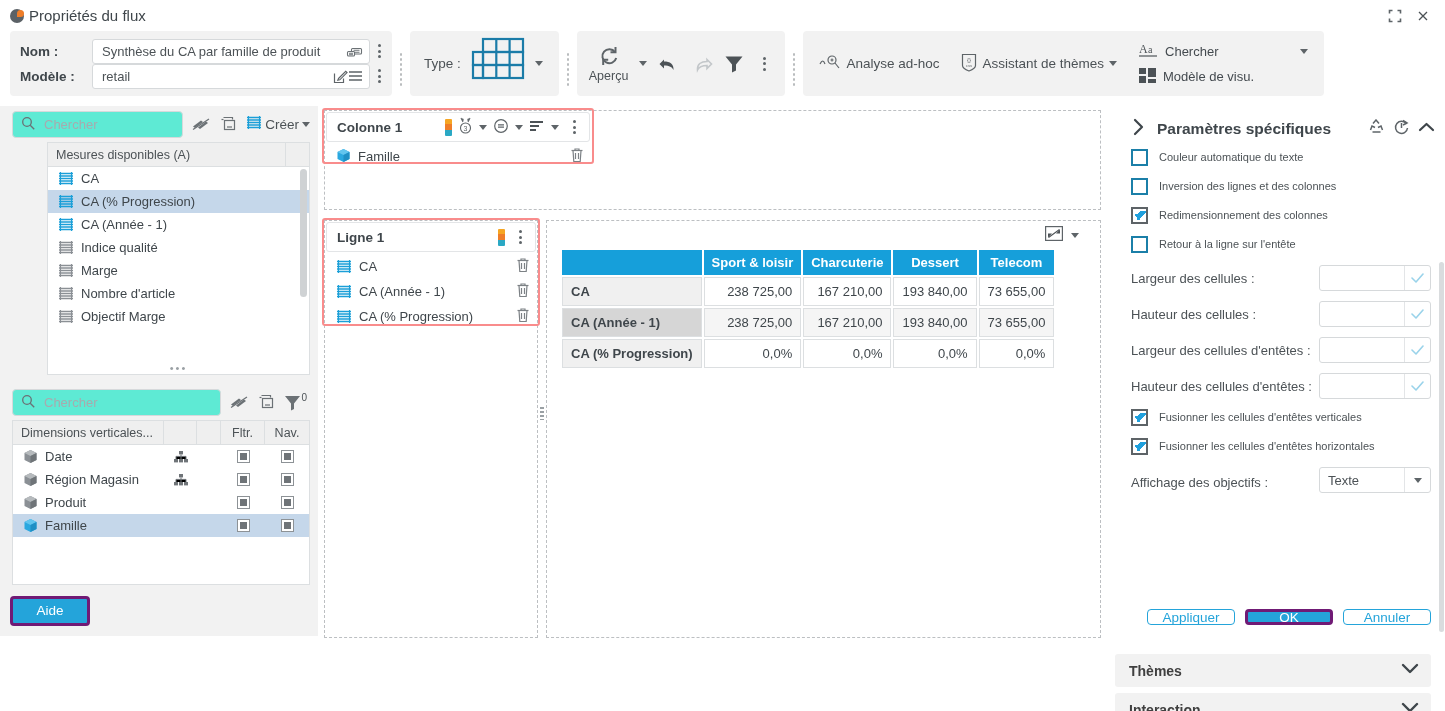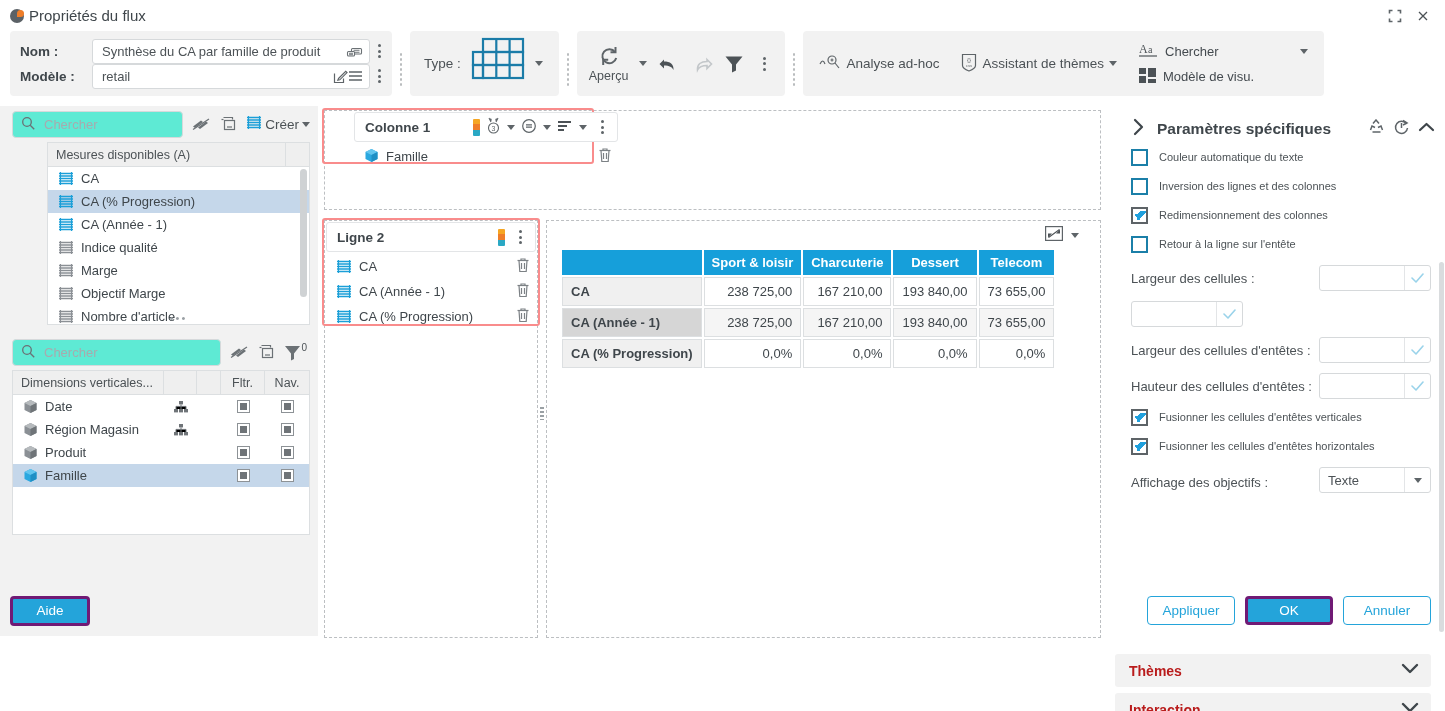--- a/index.html
+++ b/index.html
@@ -165,26 +165,26 @@
   .fldrow { display:flex; align-items:flex-start; margin-bottom:10px; }
   .fldrow .fl { flex:1 1 auto; font-size:13px; color:#4c5256; padding-top:5px; line-height:17px; }
   .inpt { width:112px; height:26px; border:1px solid #d6d9db; border-radius:3px; background:#fff;
           display:flex; align-items:center; flex:0 0 auto; }
   .inpt .v { flex:1 1 auto; padding:0 8px; font-size:13px; color:#4c5256; white-space:nowrap; }
   .inpt .sp { width:26px; height:100%; border-left:1px solid #e3e5e7; display:flex;
               align-items:center; justify-content:center; color:#9ad3ea; }
   .inpt .sp.dark { color:#5e6468; }
   .acc { background:#f2f2f2; border-radius:3px; height:33px; display:flex; align-items:center;
          padding:0 12px 0 14px; margin-bottom:6px; cursor:pointer; }
-  .acc .t { font-weight:bold; font-size:14px; color:#b91c1c; }
+  .acc .t { font-weight:bold; font-size:14px; color:#404040; }
   .acc .ch { margin-left:auto; }
   .rp-scroll { position:absolute; right:1px; top:156px; width:5px; height:370px; background:#d9dcde; border-radius:3px; }
 
   #footer-btns { position:absolute; right:14px; bottom:11px; display:flex; gap:10px; }
-  #footer-btns .btn { height:29px; width:88px; }
+  #footer-btns .btn { height:16px; width:88px; }
   .grip { width:4px; height:14px;
           background-image:radial-gradient(#9aa0a4 45%, transparent 46%);
           background-size:2px 4px; }
 </style>
 </head>
 <body>
 
 <div id="titlebar">
   <span class="app-icon"></span>
   <span class="title">Propriétés du flux</span>
@@ -421,21 +421,21 @@
             <g stroke="#1b9fd8" stroke-width="1.1">
                 <path d="M2.5 0v13M13.5 0v13"></path>
               </g>
             </svg>
         </span>
         <span>Créer</span>
         <span class="caret sm"></span>
       </span>
     </div>
 
-    <div class="grid-wrap" style="height:183px;margin-left:47px;">
+    <div class="grid-wrap" style="height:233px;margin-left:47px;">
       <div class="grid-hdr">
         <span class="c" style="flex:1 1 auto">Mesures disponibles (A)</span>
         <span class="c" style="width:23px"></span>
       </div>
       <div class="rowlist" id="measures-rows">
           <div class="row">
      <svg class="measure-ic" viewBox="0 0 16 13">
       <g stroke="#1b9fd8" stroke-width="1.3">
                 <path d="M1 1.5h14M1 4h14M1 6.5h14M1 9h14M1 11.5h14"></path>
               </g>
@@ -491,32 +491,32 @@
    </div>
           <div class="row">
      <svg class="measure-ic" viewBox="0 0 16 13">
       <g stroke="#8b9095" stroke-width="1.3">
                 <path d="M1 1.5h14M1 4h14M1 6.5h14M1 9h14M1 11.5h14"></path>
               </g>
       <g stroke="#8b9095" stroke-width="1.1">
                 <path d="M2.5 0v13M13.5 0v13"></path>
               </g>
             </svg>
-     <span class="nm">Objectif Marge</span>
+     <span class="nm">Nombre d'article</span>
    </div>
           <div class="row">
      <svg class="measure-ic" viewBox="0 0 16 13">
       <g stroke="#8b9095" stroke-width="1.3">
                 <path d="M1 1.5h14M1 4h14M1 6.5h14M1 9h14M1 11.5h14"></path>
               </g>
       <g stroke="#8b9095" stroke-width="1.1">
                 <path d="M2.5 0v13M13.5 0v13"></path>
               </g>
             </svg>
-     <span class="nm">Nombre d'article</span>
+     <span class="nm">Objectif Marge</span>
    </div>
         </div>
       <div class="vsb" style="top:26px;height:128px;"></div>
       <div class="dots-h" style="position:absolute;bottom:1px;left:0;right:0;">•••</div>
     </div>
 
     <div class="srch-row" style="margin-top:9px">
       <span class="srch">
         <span>
           <svg width="14" height="14" viewBox="0 0 14 14">
@@ -682,21 +682,21 @@
     <div style="flex:1 1 auto"></div>
     <div id="aide-bar">
       <span class="btn btn-blue" style="width:80px;height:30px">Aide</span>
     </div>
   </div>
 
   <div id="center">
 
     <div class="dz" style="left:6px;top:4px;right:10px;height:100px;"></div>
     <div class="hot" style="left:4px;top:2px;width:272px;height:56px;"></div>
-    <div style="position:absolute;left:6px;top:4px;width:268px;margin-left:28px;">
+    <div style="position:absolute;left:6px;top:4px;width:268px;">
       <div class="zone-hdr">
         <span class="t">Colonne 1</span>
         <span class="ics">
           <span class="colorbar">
             <i style="background:#f6a623"></i>
               <i style="background:#ef7d28"></i>
               <i style="background:#2aa8c4"></i>
           </span>
           <span>
             <svg width="15" height="17" viewBox="0 0 15 17">
@@ -751,21 +751,21 @@
               </g>
             </svg>
         </span>
       </div>
     </div>
 
     <div class="dz" style="left:6px;top:114px;width:214px;height:418px;"></div>
     <div class="hot" style="left:4px;top:112px;width:218px;height:108px;"></div>
     <div style="position:absolute;left:6px;top:114px;width:214px;">
       <div class="zone-hdr">
-        <span class="t">Ligne 2</span>
+        <span class="t">Ligne 1</span>
         <span class="ics">
           <span class="colorbar">
             <i style="background:#f6a623"></i>
               <i style="background:#ef7d28"></i>
               <i style="background:#2aa8c4"></i>
           </span>
           <span class="kebab">
               <i></i>
               <i></i>
               <i></i>
@@ -946,20 +946,21 @@
       <span class="inpt">
         <span class="v"></span>
         <span class="sp">
           <svg width="13" height="11" viewBox="0 0 13 11">
                   <path d="M1 5l4 4 7-8" fill="none" stroke="#9ad3ea" stroke-width="1.6" stroke-linecap="round" stroke-linejoin="round"></path>
                 </svg>
         </span>
       </span>
     </div>
           <div class="fldrow">
+      <span class="fl">Hauteur des cellules :</span>
       <span class="inpt">
         <span class="v"></span>
         <span class="sp">
           <svg width="13" height="11" viewBox="0 0 13 11">
                   <path d="M1 5l4 4 7-8" fill="none" stroke="#9ad3ea" stroke-width="1.6" stroke-linecap="round" stroke-linejoin="round"></path>
                 </svg>
         </span>
       </span>
     </div>
           <div class="fldrow">

